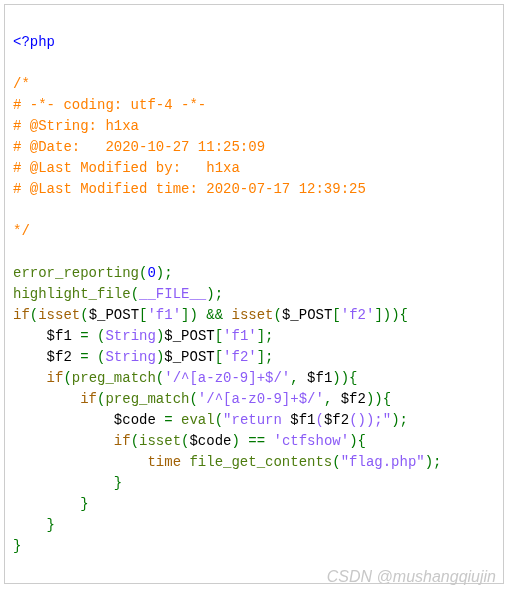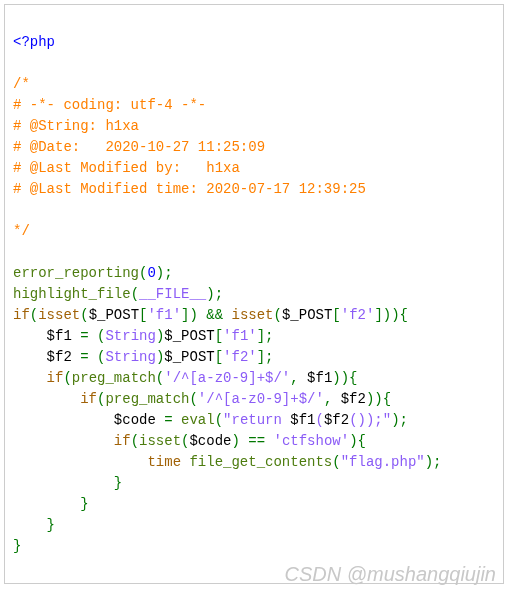--- a/index.html
+++ b/index.html
@@ -23,21 +23,21 @@
     width: 500px;
     line-height: 1.5;
     white-space: pre;
   }
   .watermark {
     position: absolute;
     right: 14px;
     bottom: 8px;
     color: #c8c8c8;
     font-family: Arial, sans-serif;
-    font-size: 20px;
+    font-size: 16px;
     font-style: italic;
   }
   .c-tag { color: #0000ff; text-align: center; }
   .c-comment { color: #ff8000; }
   .c-func { color: #4d7c0f; }
   .c-paren { color: #007700; }
   .c-num { color: #0000ff; }
   .c-kw { color: #a16207; margin-top: 20px; }
   .c-var { color: #000000; }
   .c-str { color: #8b5cf6; }

